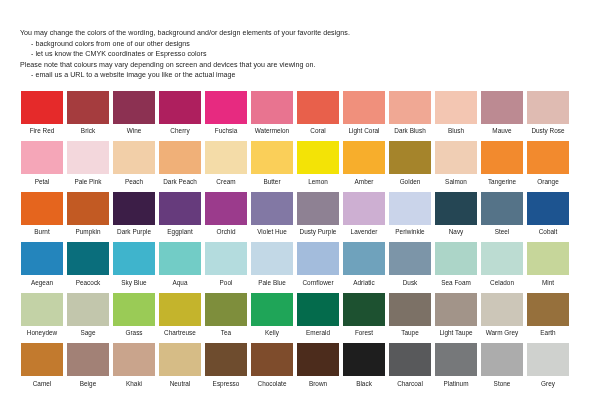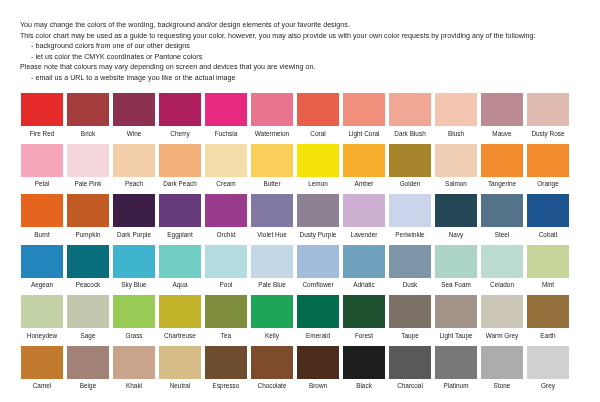--- a/index.html
+++ b/index.html
@@ -12,21 +12,21 @@
     height: 402px;
     font-family: "Liberation Sans", sans-serif;
     color: #1a1a1a;
     overflow: hidden;
   }
   #page {
     position: relative;
     width: 600px;
     height: 402px;
     box-sizing: border-box;
-    padding: 20px 20px 6px 20px;
+    padding: 28px 20px 6px 20px;
   }
   
   .intro {
     margin: 0 0 10px 0;
   }
   .intro-line {
     font-size: 7.1px;
     line-height: 10.5px;
     letter-spacing: 0.04px;
     white-space: nowrap;
@@ -67,23 +67,22 @@
     letter-spacing: 0.02px;
   }
 </style>
 </head>
 <body>
 
 <div id="page">
 
   <div class="intro">
       <div class="intro-line">You may change the colors of the wording, background and/or design elements of your favorite designs.</div>
-      <div class="intro-line">This color chart may be used as a guide to requesting your color, however, you may also provide us with your own color requests by providing any of the following:</div>
       <div class="intro-line bullet">- background colors from one of our other designs</div>
-      <div class="intro-line bullet">- let us color the CMYK coordinates or Pantone colors</div>
+      <div class="intro-line bullet">- let us know the CMYK coordinates or Espresso colors</div>
       <div class="intro-line">Please note that colours may vary depending on screen and devices that you are viewing on.</div>
       <div class="intro-line bullet">- email us a URL to a website image you like or the actual image</div>
     </div>
 
   <div class="grid">
       <div class="row">
         <div class="cell">
           <div class="chip" style="background-color: rgb(229, 42, 42);"></div>
           <div class="chip-label">Fire Red</div>
         </div>

